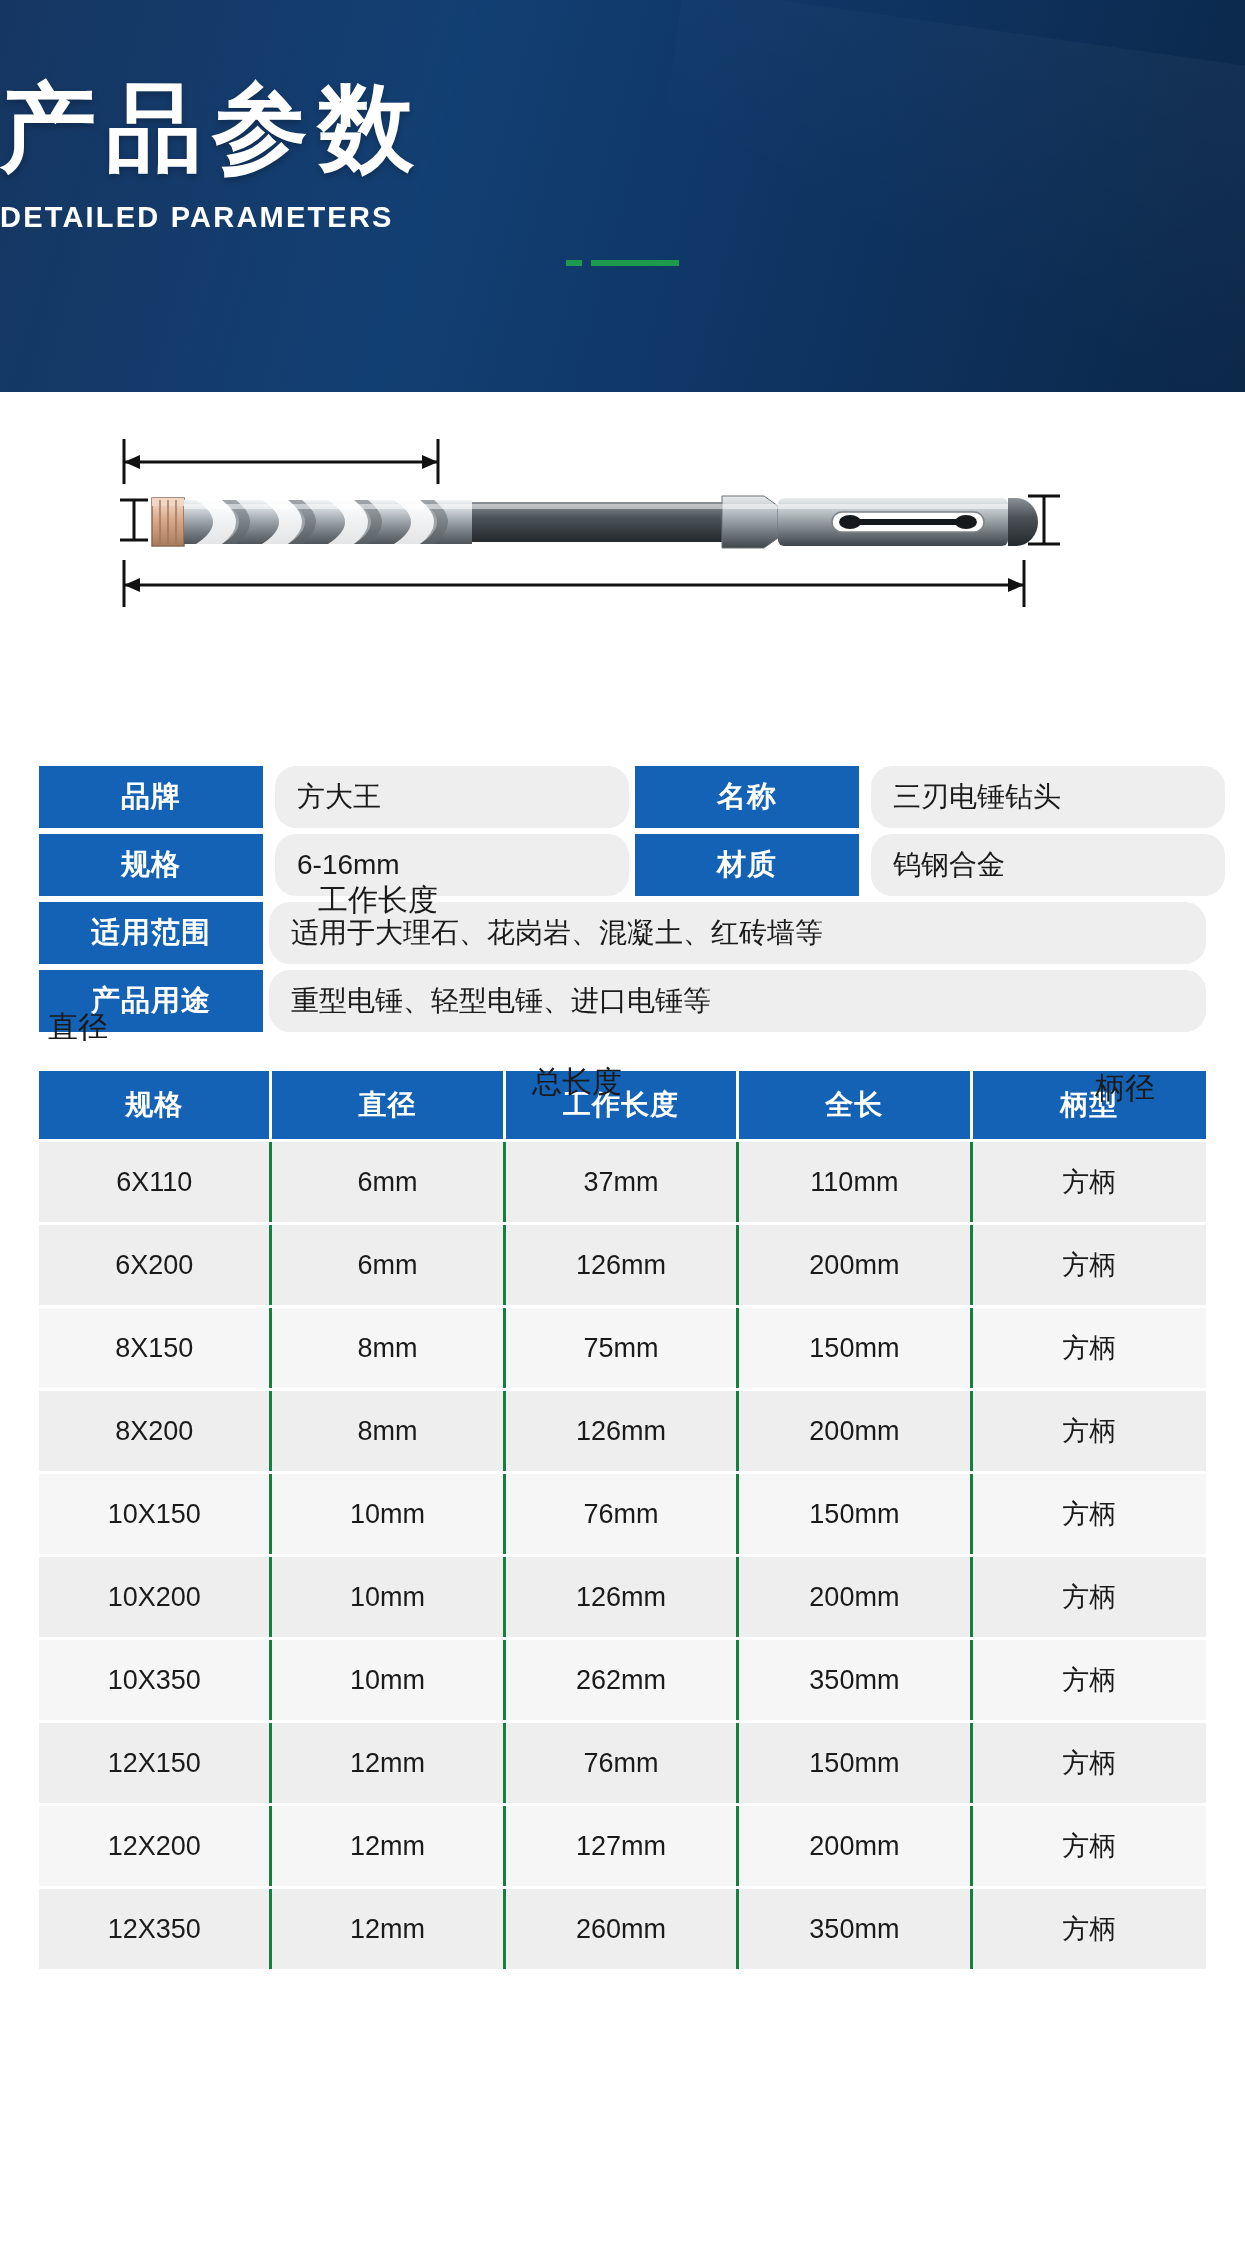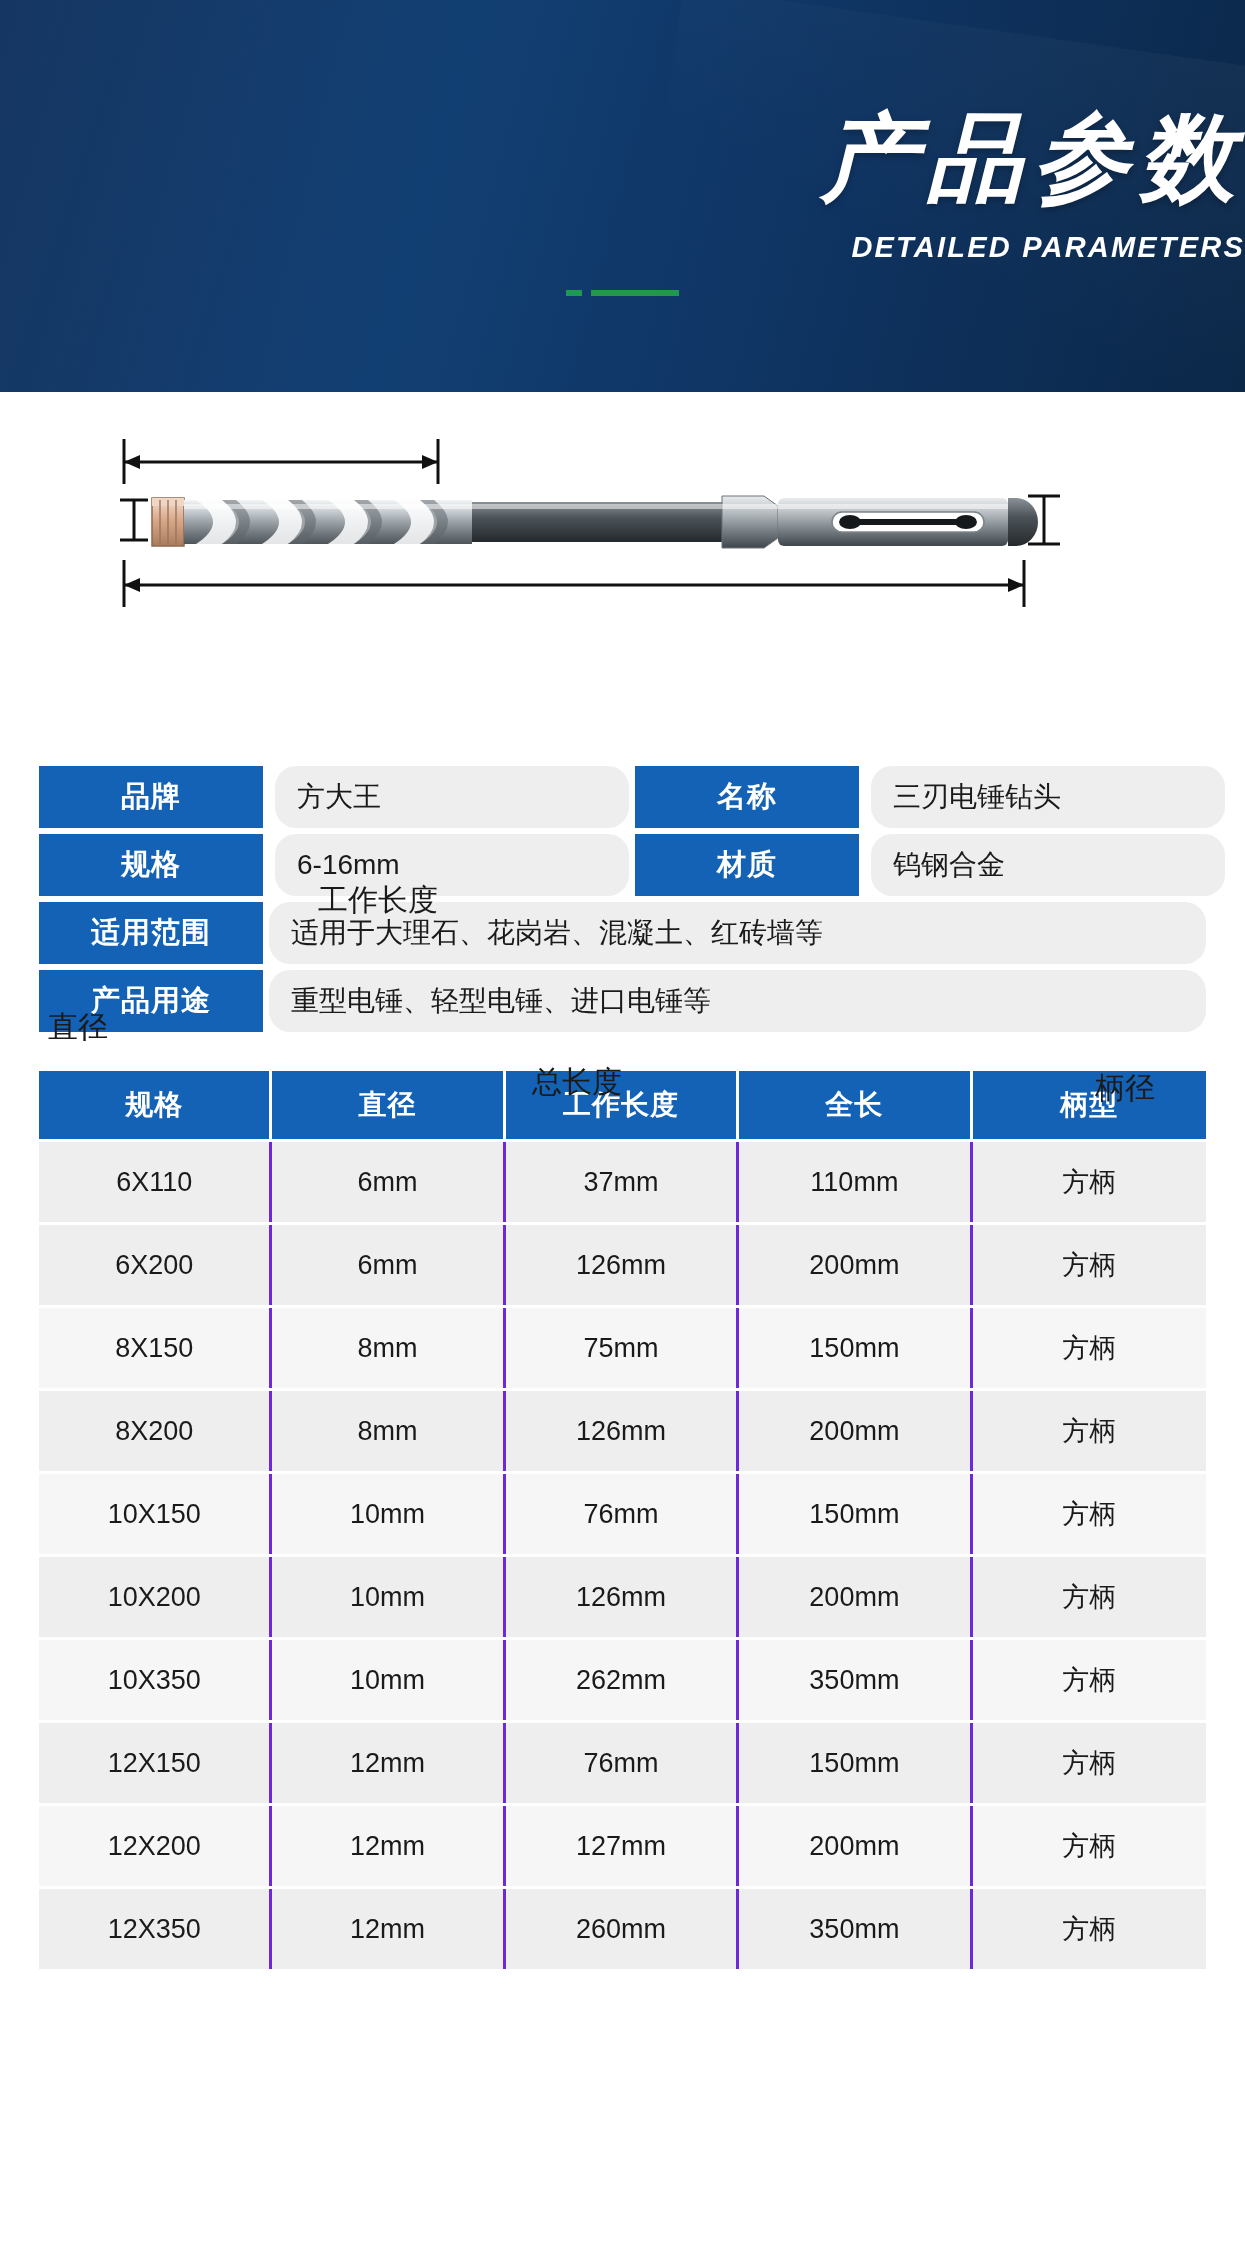--- a/index.html
+++ b/index.html
@@ -34,23 +34,22 @@
     content: "";
     position: absolute;
     right: -200px; top: 40px;
     width: 800px; height: 500px;
     background: linear-gradient(200deg, rgba(255,255,255,0.045), rgba(255,255,255,0) 55%);
     transform: rotate(8deg);
   }
   .banner-inner {
     position: relative;
     z-index: 2;
-    text-align: right;
-    padding-top: 108px;
-    font-style: italic;
+    text-align: left;
+    padding-top: 78px;
   }
   .banner-title {
     font-size: 96px;
     font-weight: bold;
     color: #ffffff;
     letter-spacing: 10px;
     line-height: 1.05;
     margin: 0;
     text-shadow: 0 3px 6px rgba(0,0,0,0.25);
   }
@@ -152,21 +151,21 @@
     letter-spacing: 1px;
     border-right: 3px solid #ffffff;
   }
   .dtable th:last-child { border-right: none; }
   .dtable td {
     background: #eeeeee;
     color: #1a1a1a;
     font-size: 27px;
     text-align: center;
     height: 78px;
-    border-right: 3px solid #6d28d9;
+    border-right: 3px solid #15803d;
   }
   .dtable td:last-child { border-right: none; }
   .dtable tr.alt td { background: #f6f6f6; }
   .pad-bottom { height: 14px; }
 </style>
 </head>
 <body>
 
 <div class="banner">
   <div class="banner-inner">

